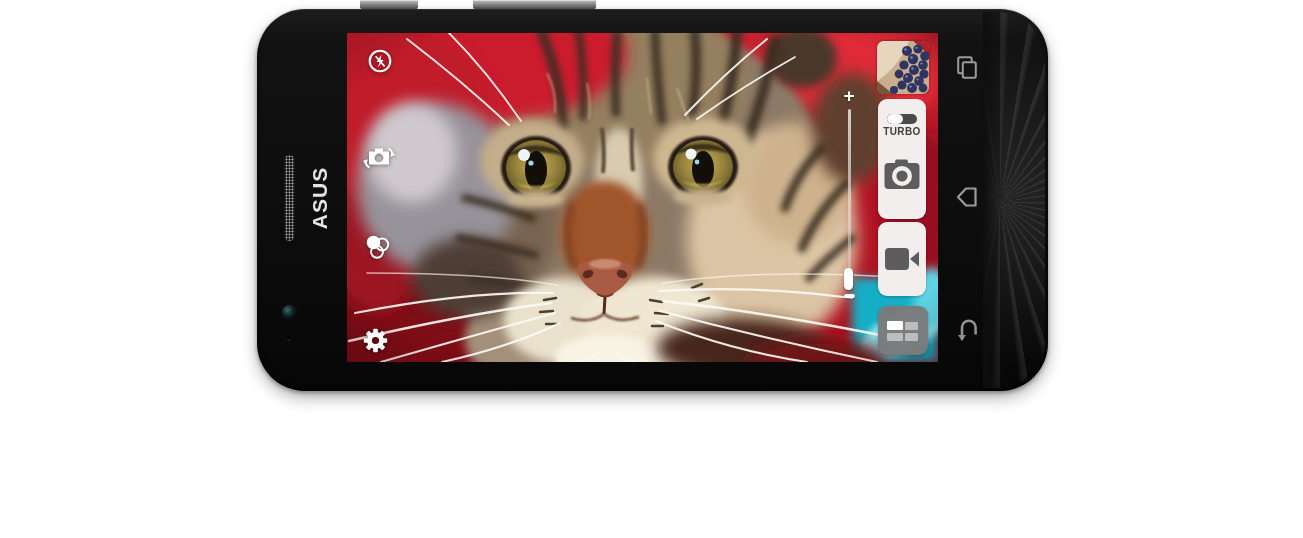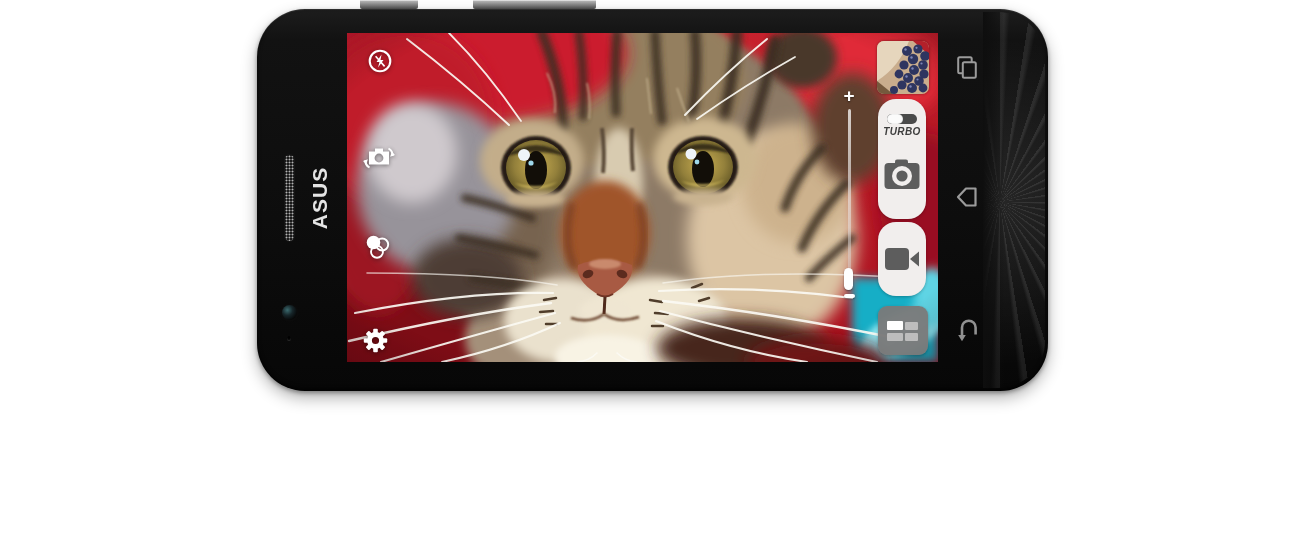--- a/index.html
+++ b/index.html
@@ -58,22 +58,22 @@
   .zoom-handle{position:absolute;left:497px;top:235px;width:9px;height:22px;border-radius:5px;
     background:#ffffff;box-shadow:0 1px 2px rgba(0,0,0,.4);}
   .zoom-minus{position:absolute;left:497px;top:261px;width:11px;height:4px;border-radius:2px;
     background:#ffffff;box-shadow:0 1px 2px rgba(0,0,0,.4);}
 
   
   .thumb{position:absolute;left:530px;top:8px;width:52px;height:53px;border-radius:7px;
     overflow:hidden;box-shadow:0 0 3px rgba(0,0,0,.45);}
 
   
-  .panel{position:absolute;background:#f1eeed;border-radius:18px;
-    box-shadow:0 1px 3px rgba(0,0,0,.25);font-style:italic;}
+  .panel{position:absolute;background:#f1eeed;border-radius:9px;
+    box-shadow:0 1px 3px rgba(0,0,0,.25);}
   #panel-capture{left:531px;top:66px;width:48px;height:120px;}
   #panel-video{left:531px;top:189px;width:48px;height:74px;display:flex;
     align-items:center;justify-content:center;}
   .turbo-toggle{position:absolute;left:9px;top:15px;width:30px;height:10px;border-radius:5px;
     background:#4a4a4a;}
   .turbo-thumb{position:absolute;left:0;top:0;width:16px;height:10px;border-radius:5px;
     background:#fbfbfb;box-shadow:inset 0 0 1px #999;}
   .turbo-label{position:absolute;left:0;top:27px;width:100%;text-align:center;
     font-size:10px;font-weight:700;color:#3e3e3e;letter-spacing:.4px;}
   .shutter-wrap{position:absolute;left:6px;top:59px;width:36px;height:34px;cursor:pointer;}

